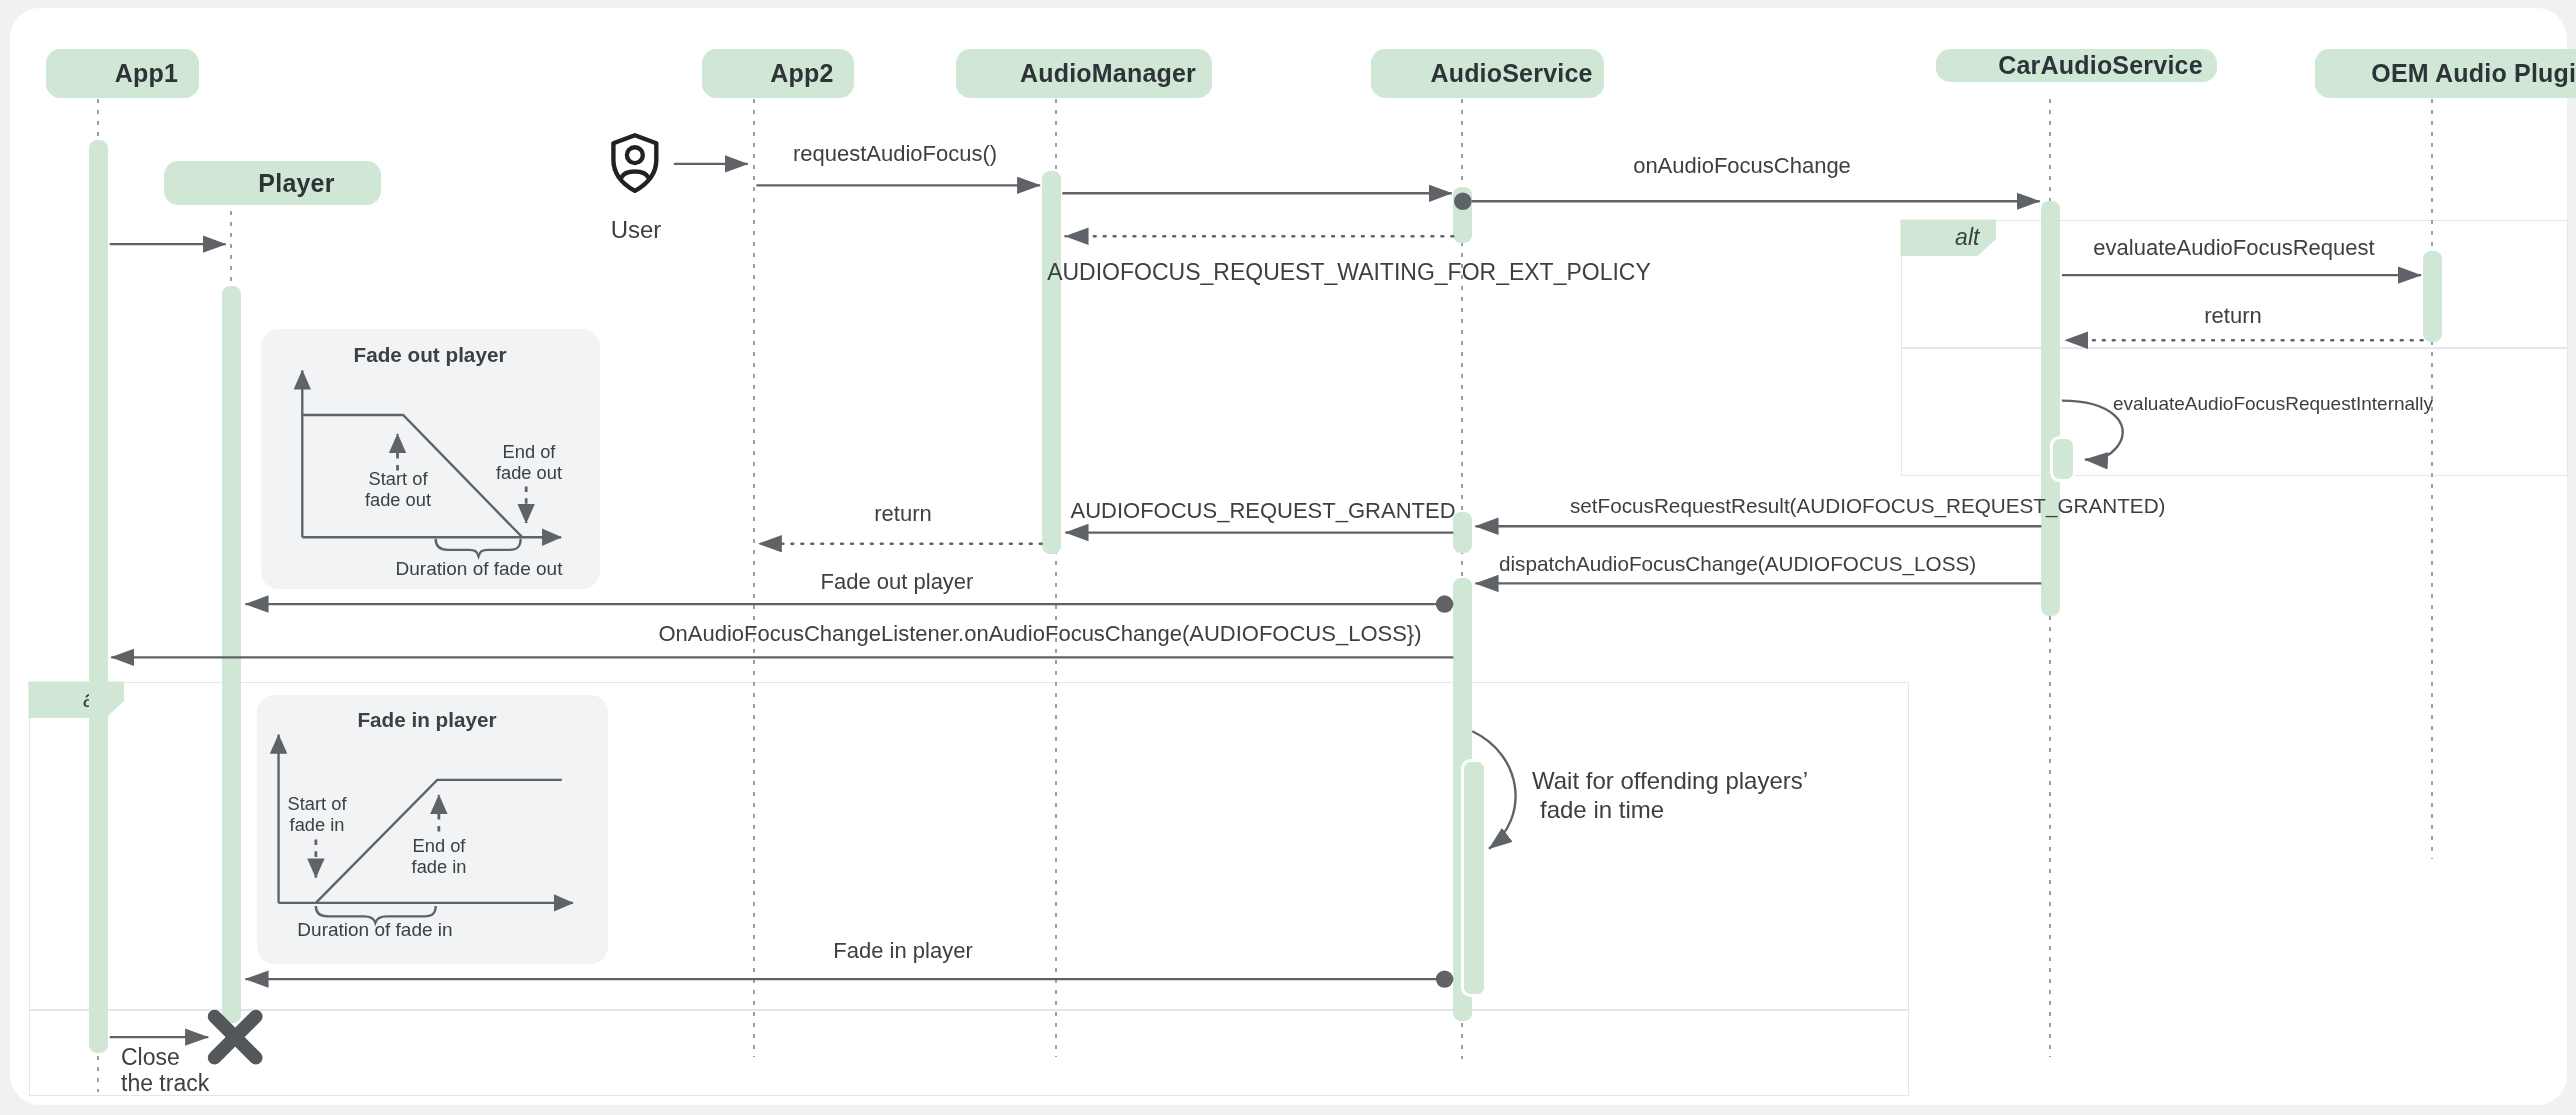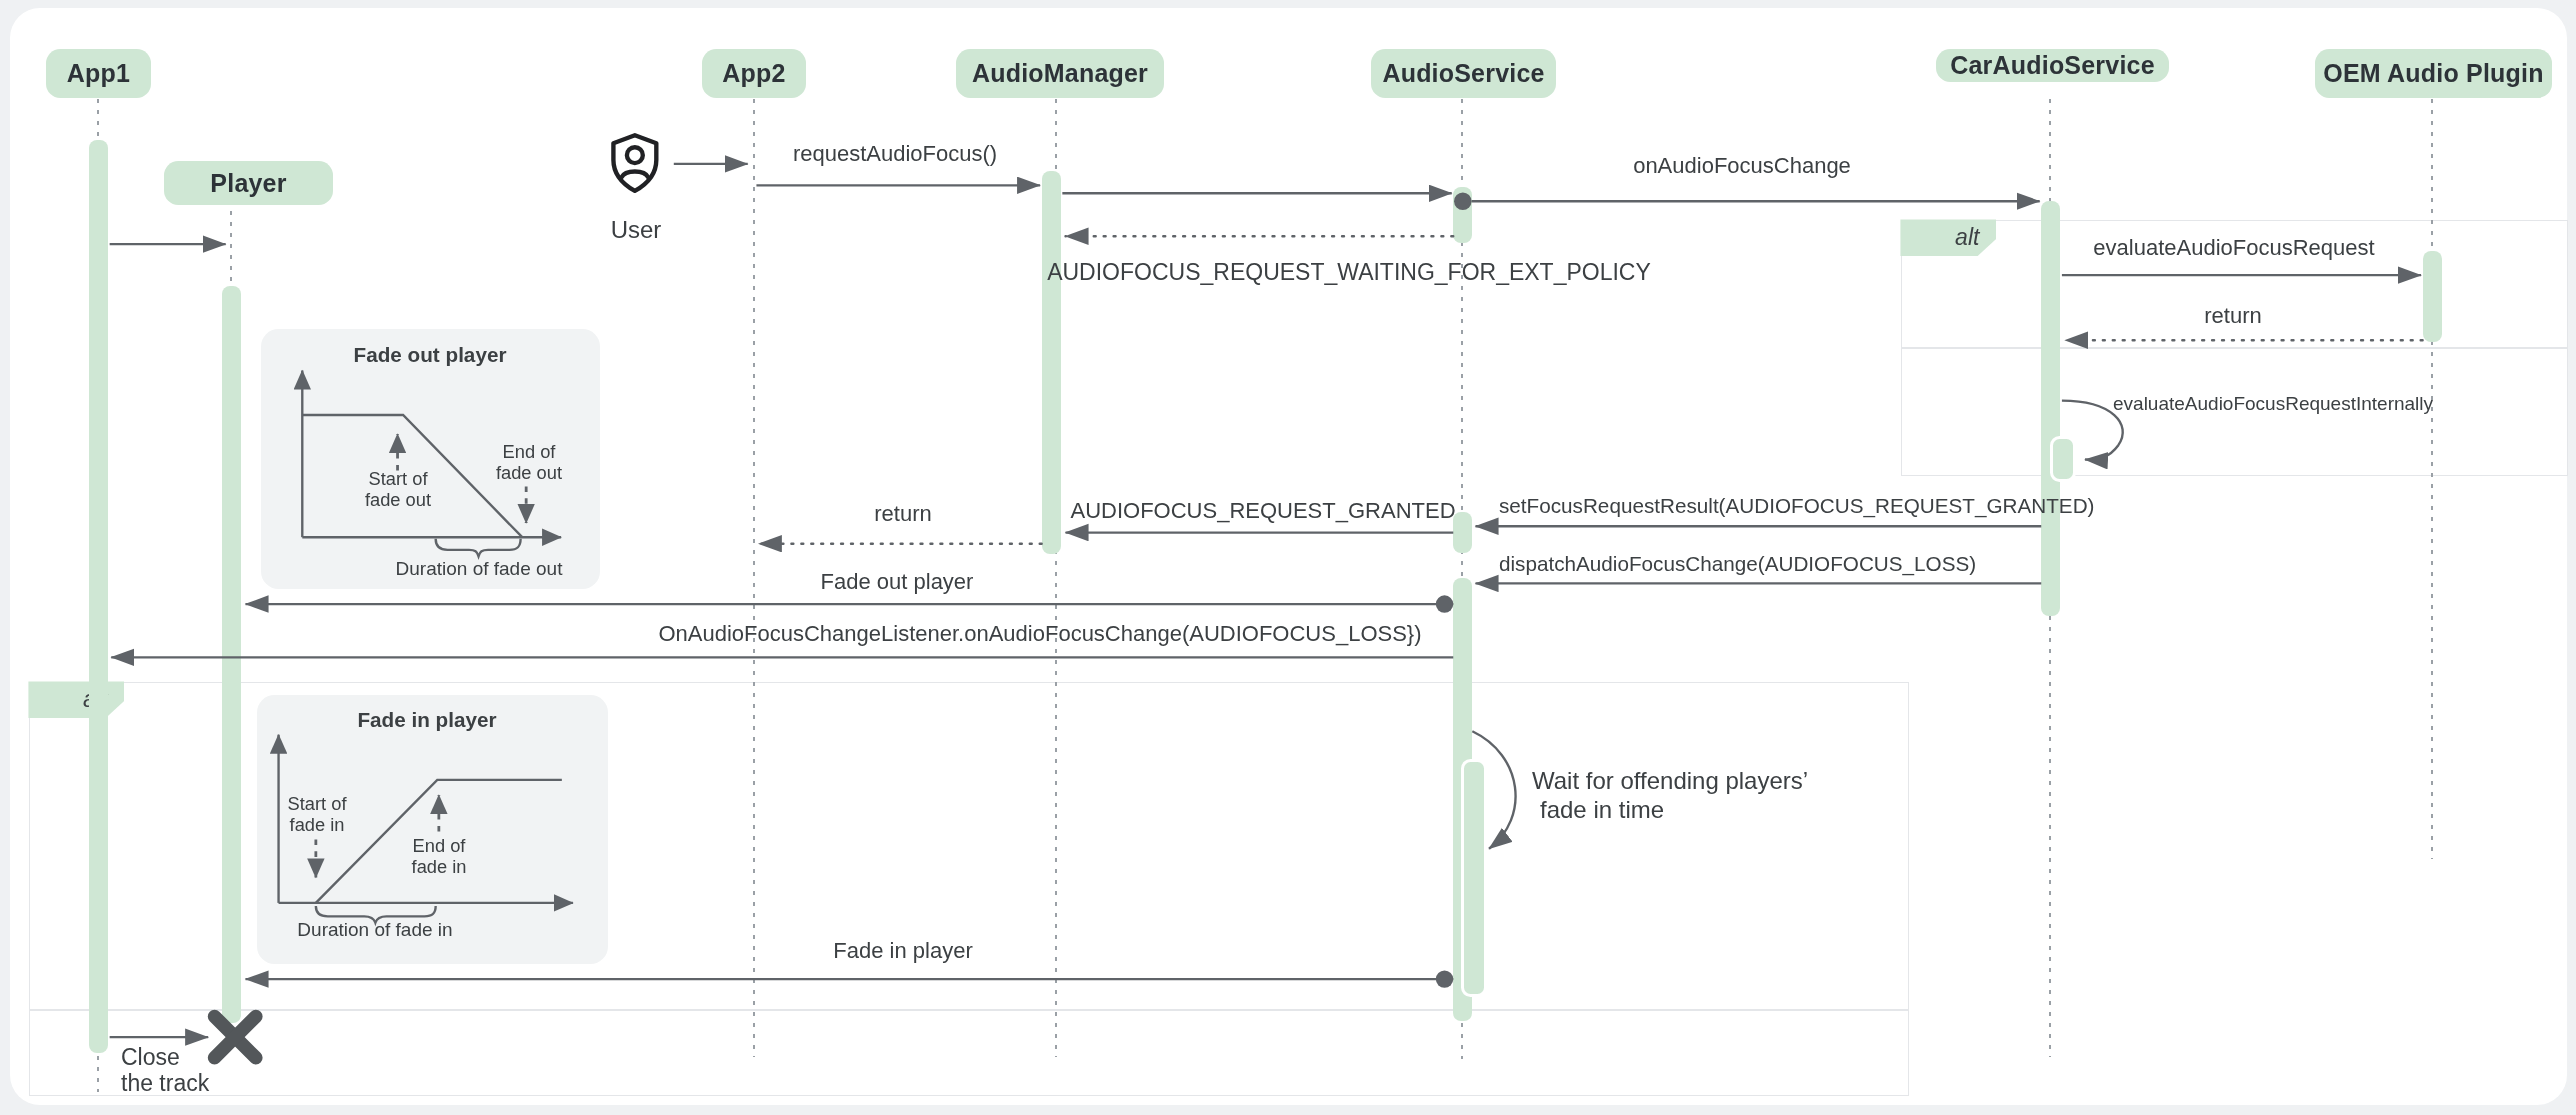--- a/index.html
+++ b/index.html
@@ -1,19 +1,19 @@
 <!DOCTYPE html>
 <html style="font-size:12.7px"><head>
 <meta charset="utf-8">
 <style>
   html,body{margin:0;padding:0;background:#eff1f3;font-family:"Liberation Sans",sans-serif;}
   .stage{position:relative;width:2576px;height:1116px;background:#eff1f3;overflow:hidden;}
   .card{position:absolute;left:9.5px;top:8px;right:9.5px;bottom:11px;background:#ffffff;border-radius:30px;}
   .pbox{position:absolute;background:#cfe7d4;border-radius:14.3px;display:flex;align-items:center;justify-content:center;
-        font-weight:700;font-size:25px;color:#2d3338;letter-spacing:0.2px;}
+        font-weight:700;font-size:25px;color:#2d3338;letter-spacing:0.2px;padding-left:48px;}
   .lifeline{position:absolute;width:2.4px;background:repeating-linear-gradient(to bottom,#9aa0a6 0 4px,transparent 4px 11px);}
   .bar{position:absolute;width:19px;background:#cfe7d4;border-radius:8px;}
   .bar.inner{width:20px;border:3.2px solid #ffffff;border-radius:9.5px;background:#cfe7d4;}
   .frag{position:absolute;border:1.6px solid #e4e6e9;}
   .frag .divider{position:absolute;left:0;right:0;height:1.6px;background:#e4e6e9;}
   .pent{position:absolute;left:-1.6px;top:-1.6px;width:96px;height:37px;background:#cfe7d4;
         clip-path:polygon(0 0,100% 0,100% 52%,80% 100%,0 100%);
         display:flex;align-items:center;}
   .pent span{display:block;width:79px;text-align:right;font-size:23px;color:#3c4043;font-style:italic;}
   .inset{position:absolute;background:#f1f3f4;border-radius:17.5px;}
@@ -191,21 +191,21 @@
     <span>OEM Audio Plugin</span>
   </div>
 
   <div class="lbl c" style="left:636px;top:216px;font-size:24px;">User</div>
   <div class="lbl c" style="left:895px;top:141px;">requestAudioFocus()</div>
   <div class="lbl c" style="left:1742px;top:153px;">onAudioFocusChange</div>
   <div class="lbl c" style="left:1349px;top:259px;font-size:23px;">AUDIOFOCUS_REQUEST_WAITING_FOR_EXT_POLICY</div>
   <div class="lbl c" style="left:2234px;top:235px;">evaluateAudioFocusRequest</div>
   <div class="lbl c" style="left:2233px;top:303px;">return</div>
   <div class="lbl sm" style="left:2113px;top:393px;font-size:19px;">evaluateAudioFocusRequestInternally</div>
-  <div class="lbl sm" style="left:1499px;top:494px;">setFocusRequestResult(AUDIOFOCUS_REQUEST_GRANTED)</div>
+  <div class="lbl sm" style="left:1570px;top:494px;">setFocusRequestResult(AUDIOFOCUS_REQUEST_GRANTED)</div>
   <div class="lbl c" style="left:1263px;top:498px;">AUDIOFOCUS_REQUEST_GRANTED</div>
   <div class="lbl c" style="left:903px;top:501px;">return</div>
   <div class="lbl sm" style="left:1499px;top:552px;">dispatchAudioFocusChange(AUDIOFOCUS_LOSS)</div>
   <div class="lbl c" style="left:897px;top:569px;">Fade out player</div>
   <div class="lbl c" style="left:1040px;top:621px;">OnAudioFocusChangeListener.onAudioFocusChange(AUDIOFOCUS_LOSS})</div>
   <div class="lbl note" style="left:1532px;top:766px;">
     <div>Wait for offending players’</div>
     <div style="padding-left:8px;">fade in time</div>
   </div>
   <div class="lbl c" style="left:903px;top:938px;">Fade in player</div>

